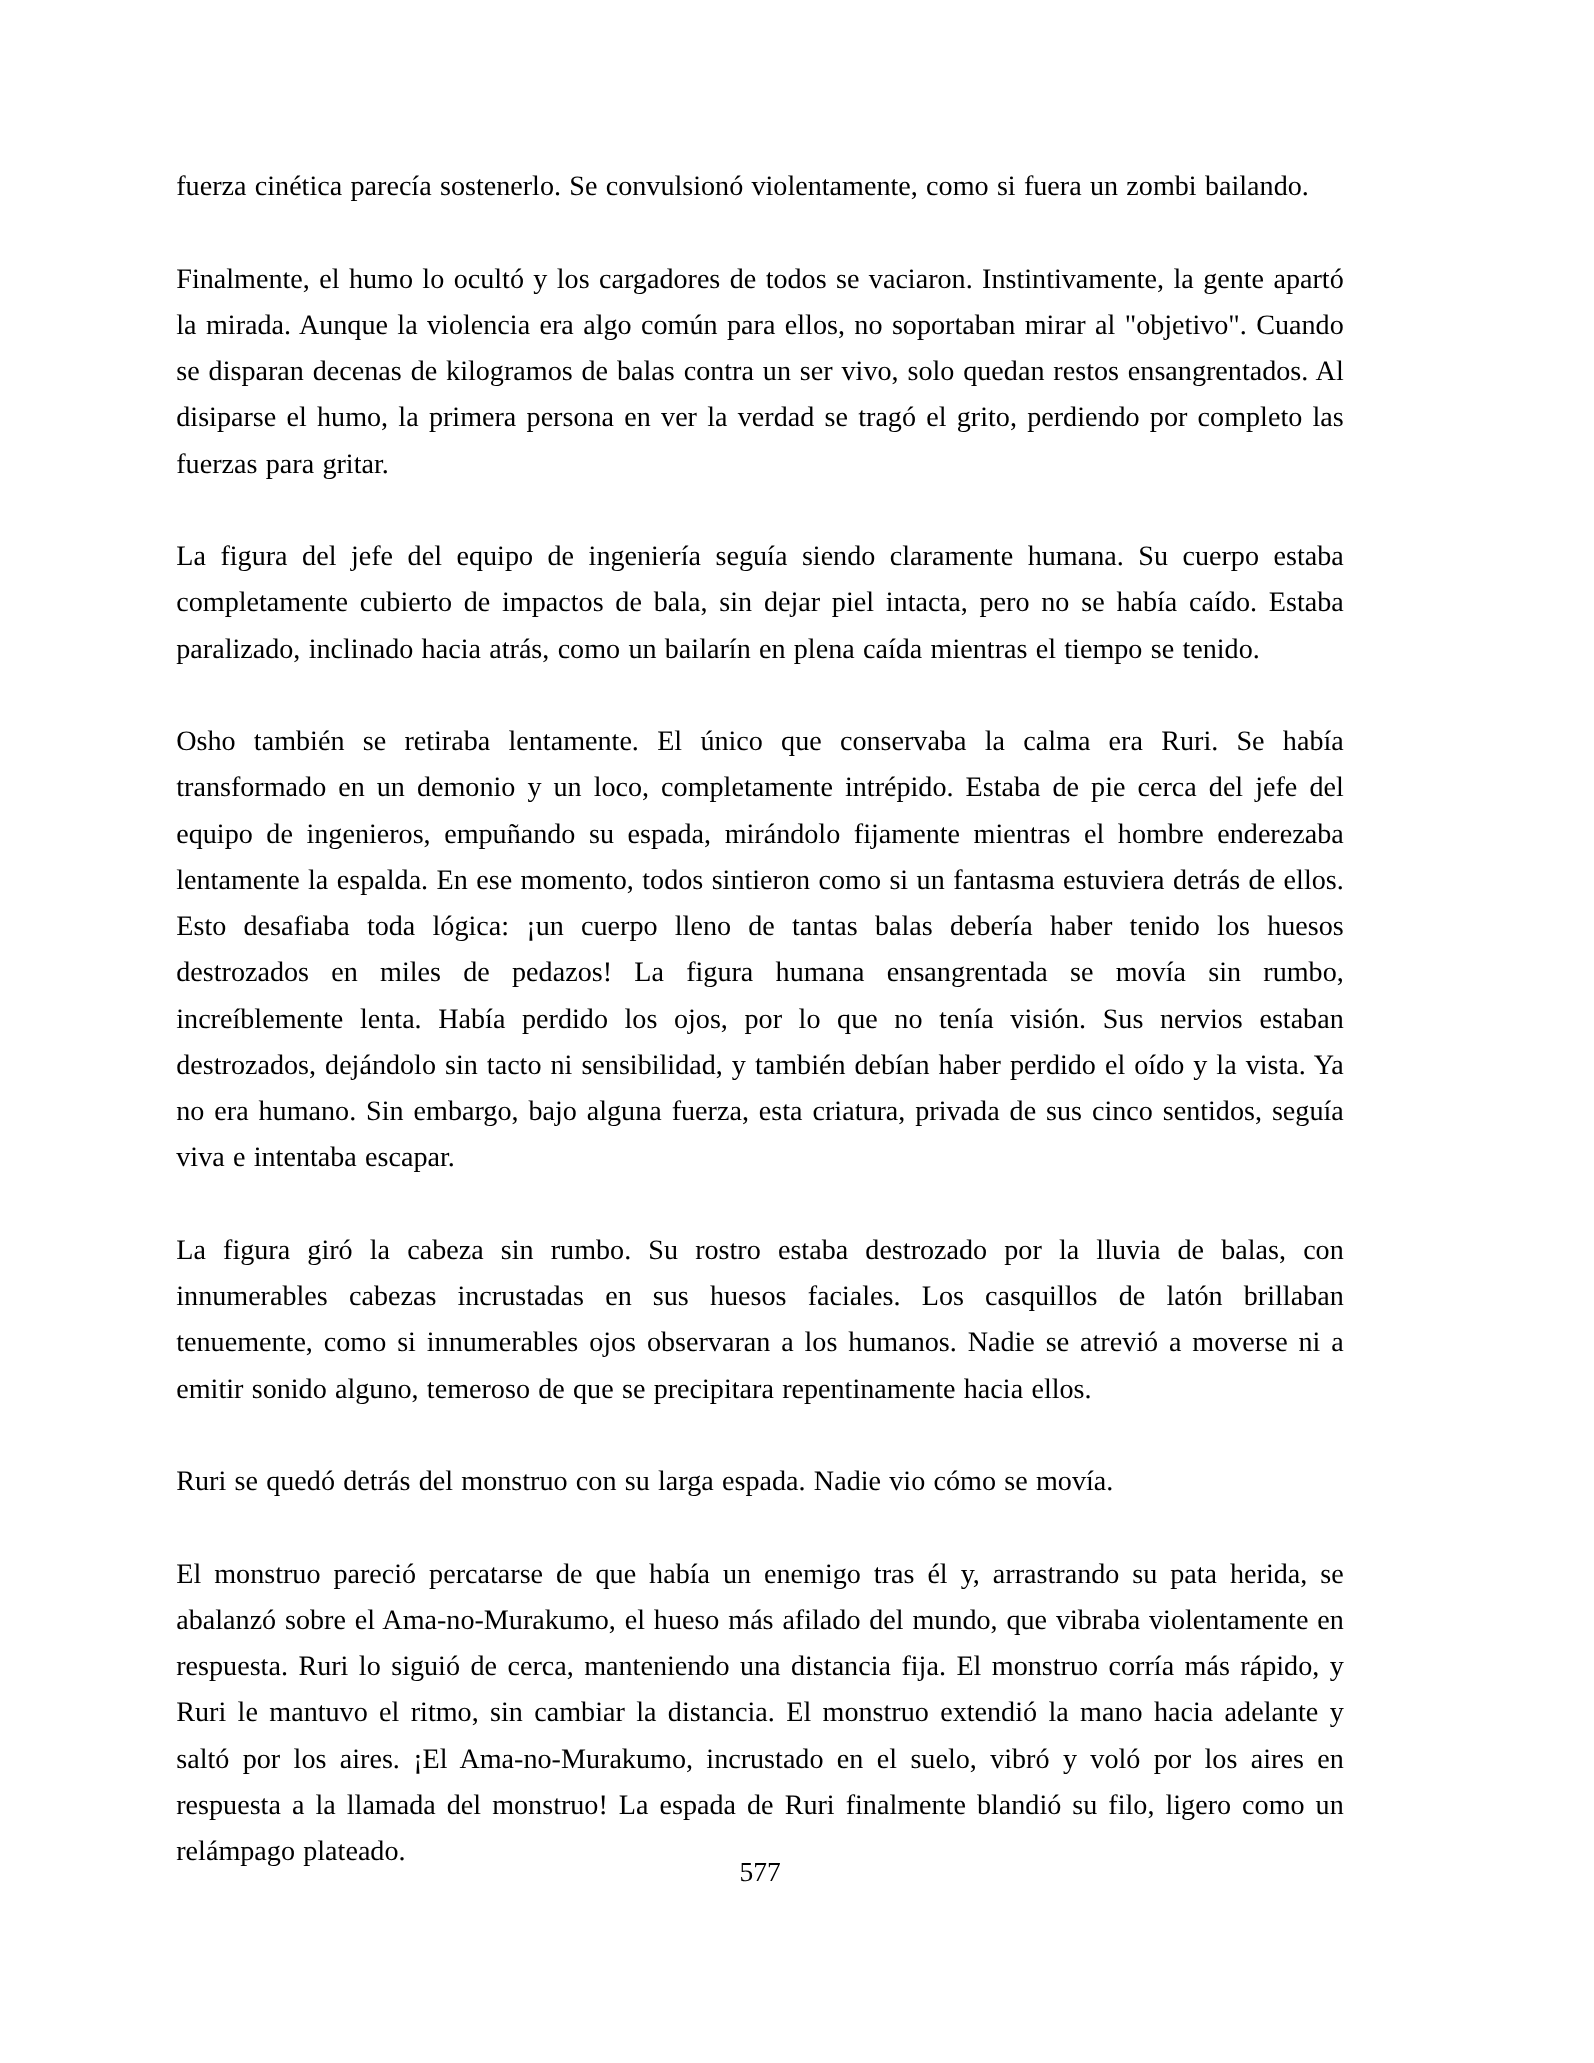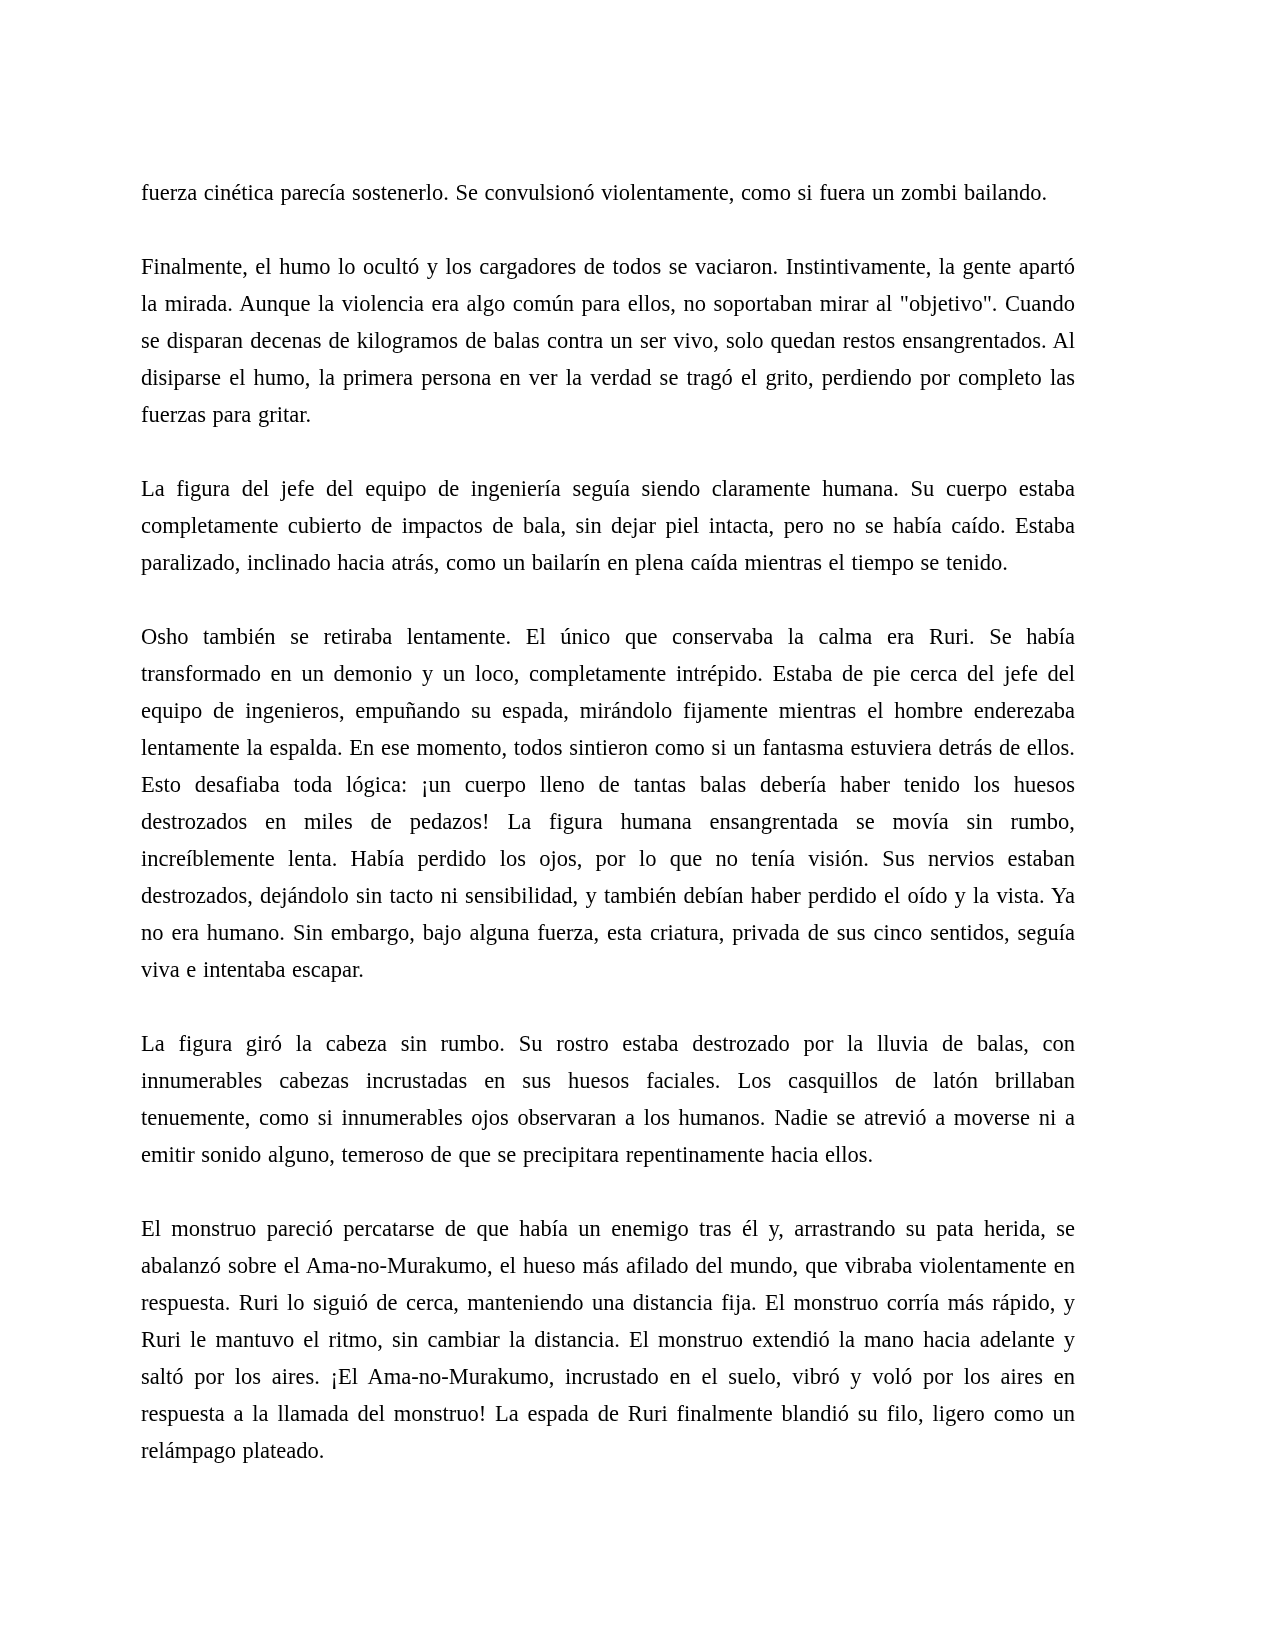--- a/index.html
+++ b/index.html
@@ -19,21 +19,20 @@
     position: relative;
     width: 1275px;
     height: 1650px;
     background: #ffffff;
   }
   .content {
     position: absolute;
     left: 141px;
     top: 130px;
     width: 934px;
-    margin-top: 44px;
   }
   .content p {
     margin: 0 0 37px 0;
     font-size: 22.5px;
     line-height: 37px;
     text-align: justify;
     word-spacing: 1px;
   }
   .page-number {
     position: absolute;
@@ -48,15 +47,17 @@
 </head>
 <body>
 
 <div class="page">
   <div class="content">
     <p>fuerza cinética parecía sostenerlo. Se convulsionó violentamente, como si fuera un zombi bailando.</p>
     <p>Finalmente, el humo lo ocultó y los cargadores de todos se vaciaron. Instintivamente, la gente apartó la mirada. Aunque la violencia era algo común para ellos, no soportaban mirar al "objetivo". Cuando se disparan decenas de kilogramos de balas contra un ser vivo, solo quedan restos ensangrentados. Al disiparse el humo, la primera persona en ver la verdad se tragó el grito, perdiendo por completo las fuerzas para gritar.</p>
     <p>La figura del jefe del equipo de ingeniería seguía siendo claramente humana. Su cuerpo estaba completamente cubierto de impactos de bala, sin dejar piel intacta, pero no se había caído. Estaba paralizado, inclinado hacia atrás, como un bailarín en plena caída mientras el tiempo se tenido.</p>
     <p>Osho también se retiraba lentamente. El único que conservaba la calma era Ruri. Se había transformado en un demonio y un loco, completamente intrépido. Estaba de pie cerca del jefe del equipo de ingenieros, empuñando su espada, mirándolo fijamente mientras el hombre enderezaba lentamente la espalda. En ese momento, todos sintieron como si un fantasma estuviera detrás de ellos. Esto desafiaba toda lógica: ¡un cuerpo lleno de tantas balas debería haber tenido los huesos destrozados en miles de pedazos! La figura humana ensangrentada se movía sin rumbo, increíblemente lenta. Había perdido los ojos, por lo que no tenía visión. Sus nervios estaban destrozados, dejándolo sin tacto ni sensibilidad, y también debían haber perdido el oído y la vista. Ya no era humano. Sin embargo, bajo alguna fuerza, esta criatura, privada de sus cinco sentidos, seguía viva e intentaba escapar.</p>
     <p>La figura giró la cabeza sin rumbo. Su rostro estaba destrozado por la lluvia de balas, con innumerables cabezas incrustadas en sus huesos faciales. Los casquillos de latón brillaban tenuemente, como si innumerables ojos observaran a los humanos. Nadie se atrevió a moverse ni a emitir sonido alguno, temeroso de que se precipitara repentinamente hacia ellos.</p>
+    <p>Ruri se quedó detrás del monstruo con su larga espada. Nadie vio cómo se movía.</p>
     <p>El monstruo pareció percatarse de que había un enemigo tras él y, arrastrando su pata herida, se abalanzó sobre el Ama-no-Murakumo, el hueso más afilado del mundo, que vibraba violentamente en respuesta. Ruri lo siguió de cerca, manteniendo una distancia fija. El monstruo corría más rápido, y Ruri le mantuvo el ritmo, sin cambiar la distancia. El monstruo extendió la mano hacia adelante y saltó por los aires. ¡El Ama-no-Murakumo, incrustado en el suelo, vibró y voló por los aires en respuesta a la llamada del monstruo! La espada de Ruri finalmente blandió su filo, ligero como un relámpago plateado.</p>
   </div>
+  <div class="page-number">577</div>
 </div>
 
 </body></html>

